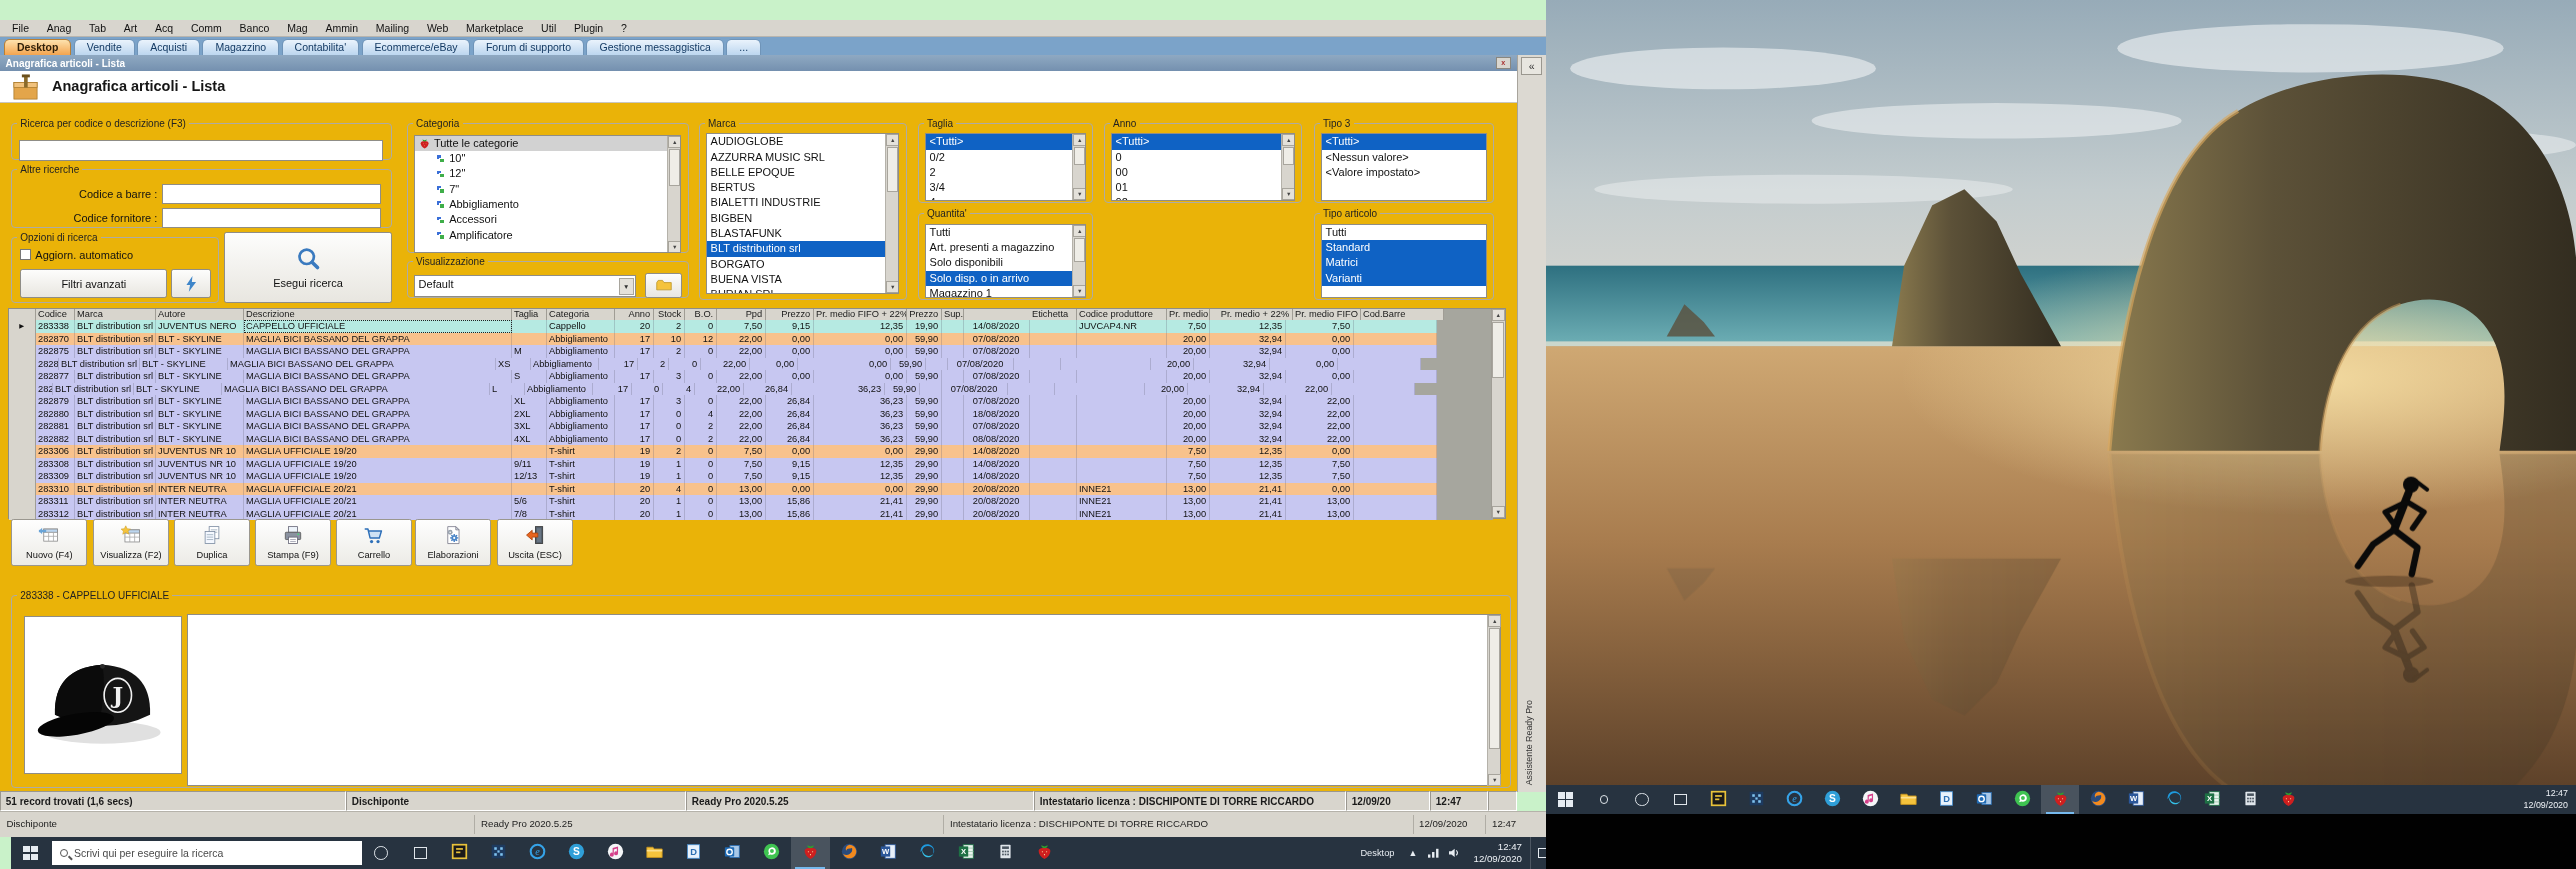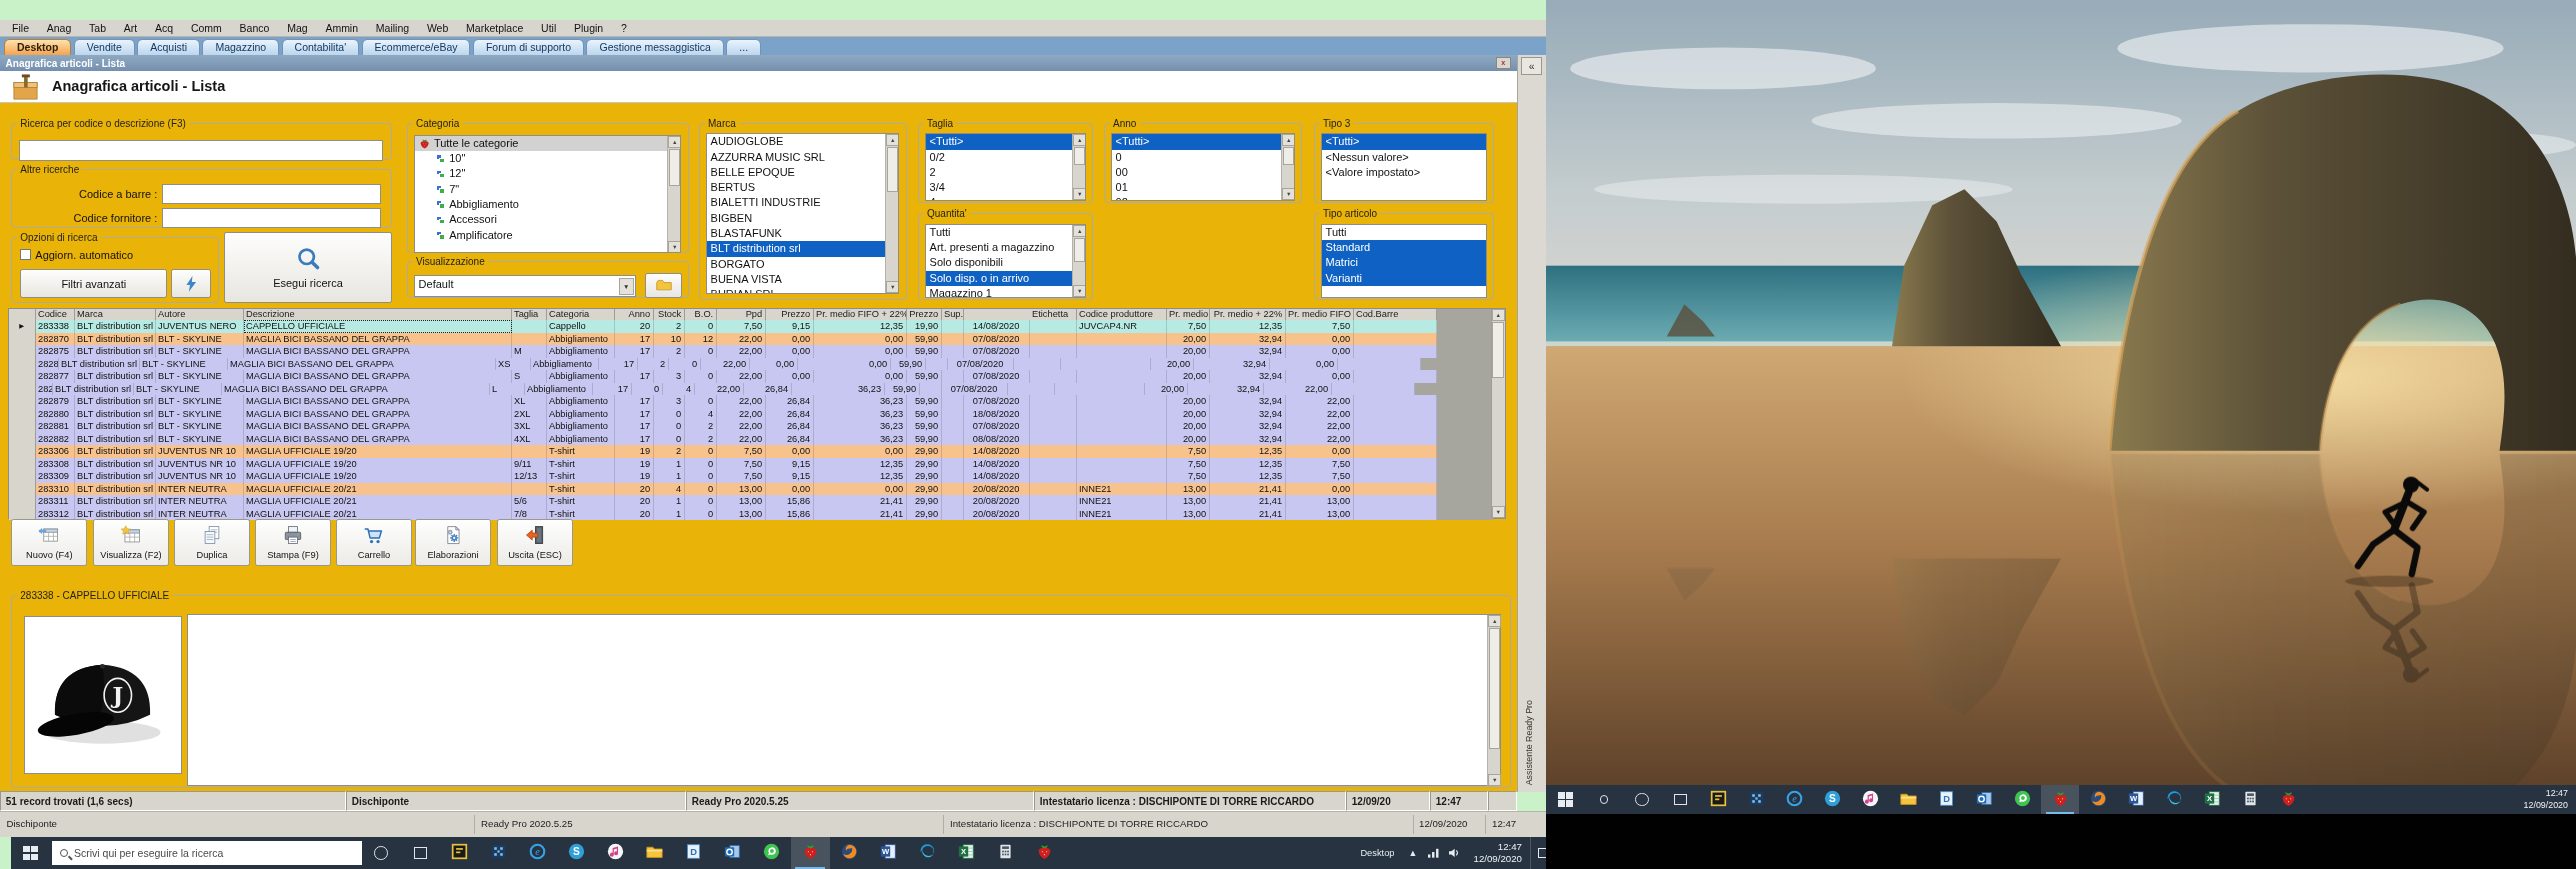--- a/index.html
+++ b/index.html
@@ -448,21 +448,21 @@
             <div class="tc r" style="width: 32px;">B.O.</div>
             <div class="tc r" style="width: 49px;">Ppd</div>
             <div class="tc r" style="width: 48px;">Prezzo</div>
             <div class="tc r" style="width: 93px;">Pr. medio FIFO + 22%</div>
             <div class="tc r" style="width: 35px;">Prezzo</div>
             <div class="tc l" style="width: 22px;">Sup.</div>
             <div class="tc c" style="width: 66px; margin-top: 38px;">Data</div>
             <div class="tc l" style="width: 47px;">Etichetta</div>
             <div class="tc l" style="width: 90px;">Codice produttore</div>
             <div class="tc r" style="width: 43px;">Pr. medio</div>
-            <div class="tc r" style="width: 76px;">Pr. medio + 22%</div>
+            <div class="tc r" style="width: 76px; margin-left: 7px;">Pr. medio + 22%</div>
             <div class="tc r" style="width: 68px;">Pr. medio FIFO</div>
             <div class="tc l" style="width: 83px;">Cod.Barre</div>
             <div class="tc fill" style="width: 56px;"></div>
           </div>
           <div class="trow sel">
             <div class="tc selcol c" style="width: 26.6px; font-size: 6.4px;">▶</div>
             <div class="tc l" style="width: 39px;">283338</div>
             <div class="tc l" style="width: 81px;">BLT distribution srl</div>
             <div class="tc l" style="width: 88px;">JUVENTUS NERO</div>
             <div class="tc l focuscell" style="width: 268px;">CAPPELLO UFFICIALE</div>

